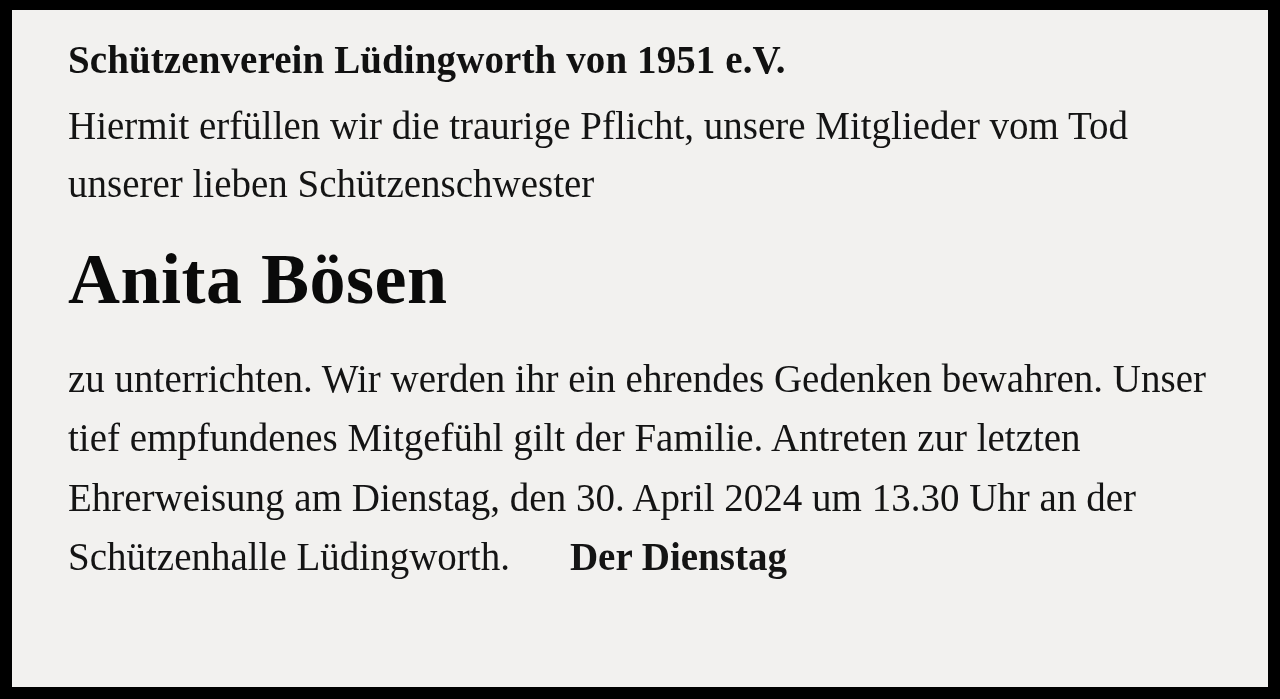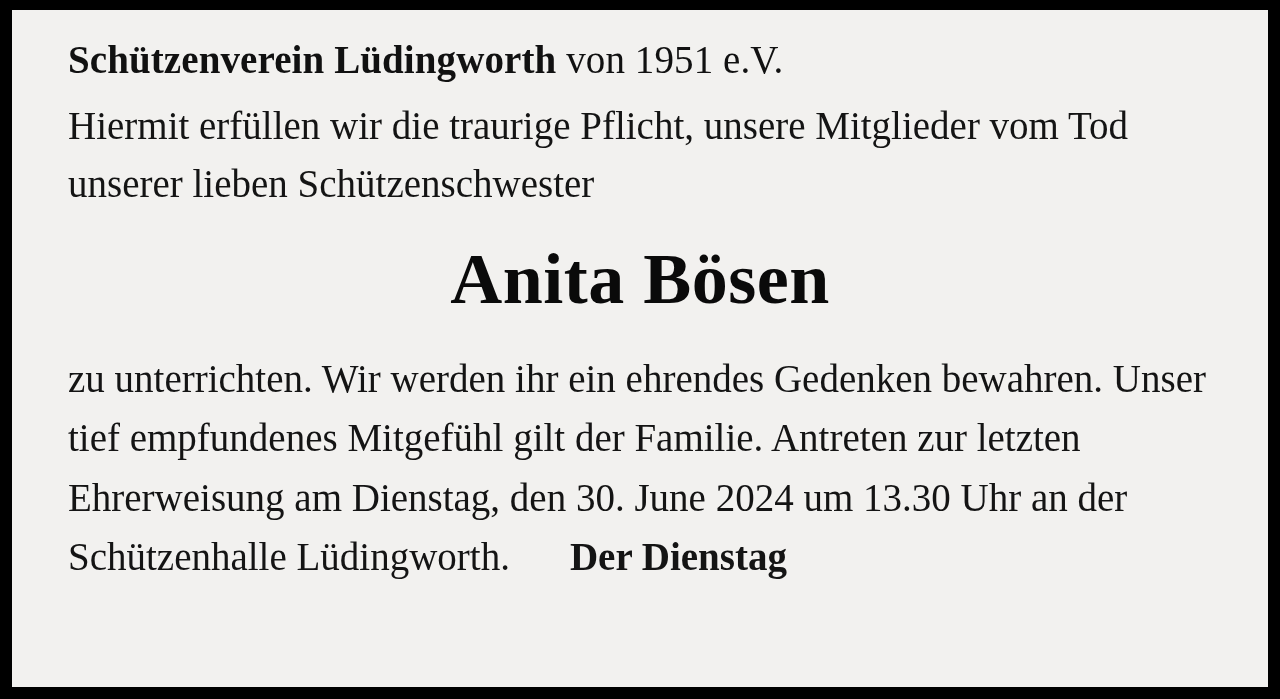--- a/index.html
+++ b/index.html
@@ -44,32 +44,32 @@
     line-height: 1.05;
     color: #111111;
     letter-spacing: 0.1px;
     margin: 0 0 16px 0;
     white-space: nowrap;
   }
   .line-org b {
     font-weight: bold;
   }
   .line-org span.normal {
-    font-weight: normal;
+    font-weight: bold;
     text-align: center;
   }
   .para-intro {
     font-size: 39px;
     line-height: 1.5;
     color: #141414;
     margin: 0;
     max-width: 1100px;
   }
   .deceased-name {
-    text-align: center;
+    text-align: left;
     font-size: 72px;
     font-weight: bold;
     color: #0a0a0a;
     line-height: 1.1;
     margin: 26px 0 30px 0;
     letter-spacing: 0.5px;
   }
   .para-body {
     font-size: 39px;
     line-height: 1.52;
@@ -91,16 +91,16 @@
 
 
     <p class="line-org">
       <b>Schützenverein Lüdingworth</b><span class="normal"> von 1951 e.V.</span>
     </p>
 
     <p class="para-intro">Hiermit erfüllen wir die traurige Pflicht, unsere Mitglieder vom Tod unserer lieben Schützenschwester</p>
 
     <div class="deceased-name">Anita Bösen</div>
 
-    <p class="para-body"><span>zu unterrichten. Wir werden ihr ein ehrendes Gedenken bewahren. Unser tief empfundenes Mitgefühl gilt der Familie. Antreten zur letzten Ehrerweisung am Dienstag, den 30. June 2024 um 13.30 Uhr an der Schützenhalle Lüdingworth.</span><span class="signature">Der Dienstag</span></p>
+    <p class="para-body"><span>zu unterrichten. Wir werden ihr ein ehrendes Gedenken bewahren. Unser tief empfundenes Mitgefühl gilt der Familie. Antreten zur letzten Ehrerweisung am Dienstag, den 30. April 2024 um 13.30 Uhr an der Schützenhalle Lüdingworth.</span><span class="signature">Der Dienstag</span></p>
 
   </div>
 </div>
 
 </body></html>

